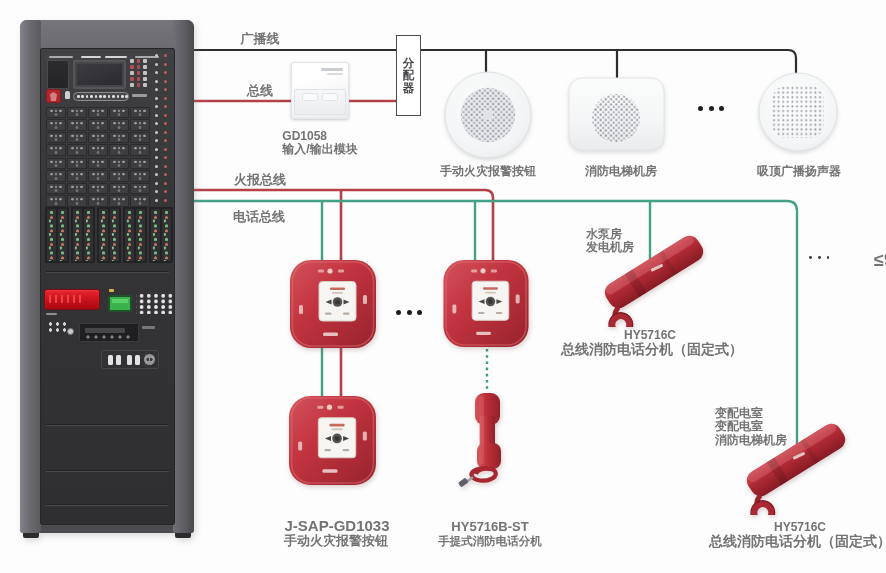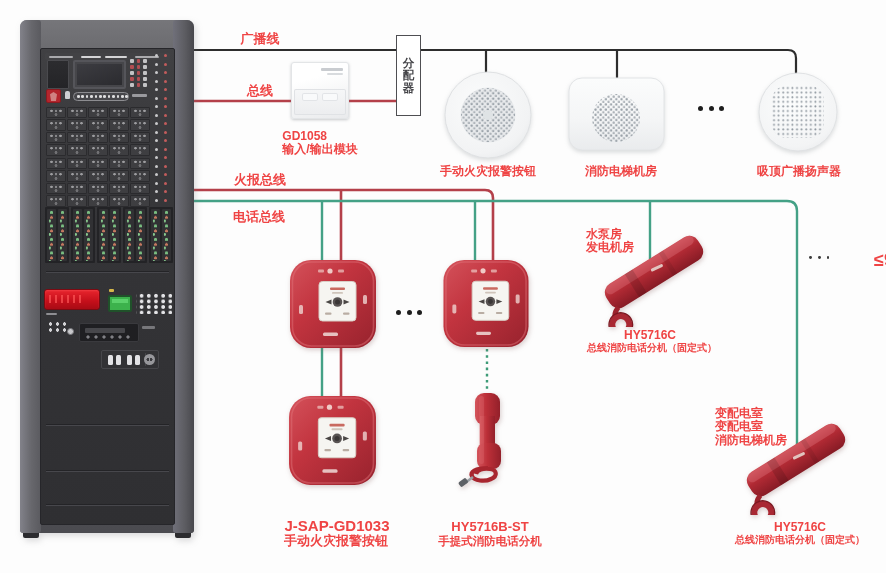--- a/index.html
+++ b/index.html
@@ -1,20 +1,20 @@
 <!DOCTYPE html>
 <html><head>
 <meta charset="utf-8">
 <style>
   html,body{margin:0;padding:0;background:#fff;}
   .stage{position:relative;width:886px;height:573px;background:#fdfdfd;overflow:hidden;
          font-family:"Liberation Sans","DejaVu Sans",sans-serif;}
   .stage *{box-sizing:border-box;}
   .abs{position:absolute;}
-  .lbl{position:absolute;color:#ef4444;font-weight:bold;white-space:nowrap;line-height:1.12;}
+  .lbl{position:absolute;color:#737373;font-weight:bold;white-space:nowrap;line-height:1.12;}
   .ctr{transform:translateX(-50%);text-align:center;}
 
   
   .cabinet{position:absolute;left:20px;top:20px;width:174px;height:513px;
     background:linear-gradient(180deg,#76767a 0%,#6b6b6f 6%,#606065 30%,#55555a 70%,#4b4b50 100%);
     border-radius:7px 7px 4px 4px;
     filter:drop-shadow(2px 3px 3px rgba(120,120,125,.25));}
   .cab-post{position:absolute;top:0;width:21px;height:100%;
     background:linear-gradient(90deg,#82828a,#67676c 55%,#5a5a5f);border-radius:7px 3px 3px 3px;}
   .cab-post.r{background:linear-gradient(90deg,#70707a,#5d5d62 55%,#48484d);border-radius:3px 7px 3px 3px;}
@@ -116,21 +116,21 @@
   .dev{position:absolute;filter:drop-shadow(1.5px 2.5px 2.5px rgba(130,90,90,.30));}
 
   
   .dots{position:absolute;display:flex;}
   .dots i{width:5px;height:5px;border-radius:50%;background:#1e1e1e;margin-right:5.6px;}
   .dots.small i{width:2.8px;height:2.8px;background:#3c3c3c;margin-right:6px;}
 
   .f13{font-size:13px;}
   .f12{font-size:12px;}
   .f115{font-size:11.5px;}
-  .f11{font-size:10px;}
+  .f11{font-size:14px;}
   .f15{font-size:15px;}
 </style>
 </head>
 <body>
 
 <div class="stage">
 
   <svg class="abs" style="left:0;top:0" width="886" height="573" viewBox="0 0 886 573" fill="none">
     <g stroke="#2d2d2d" stroke-width="2.2">
       <path d="M193 50 H788 Q796 50 796 58 V74"></path>

